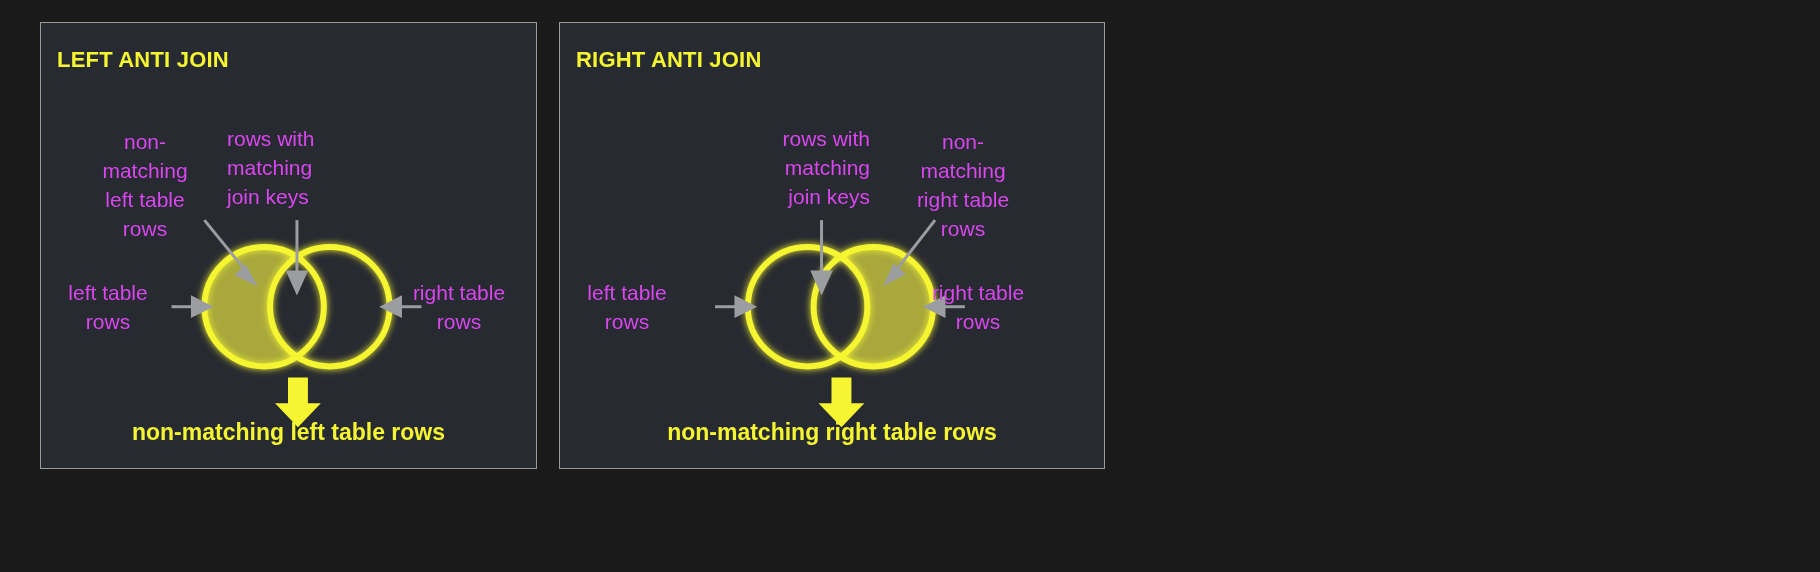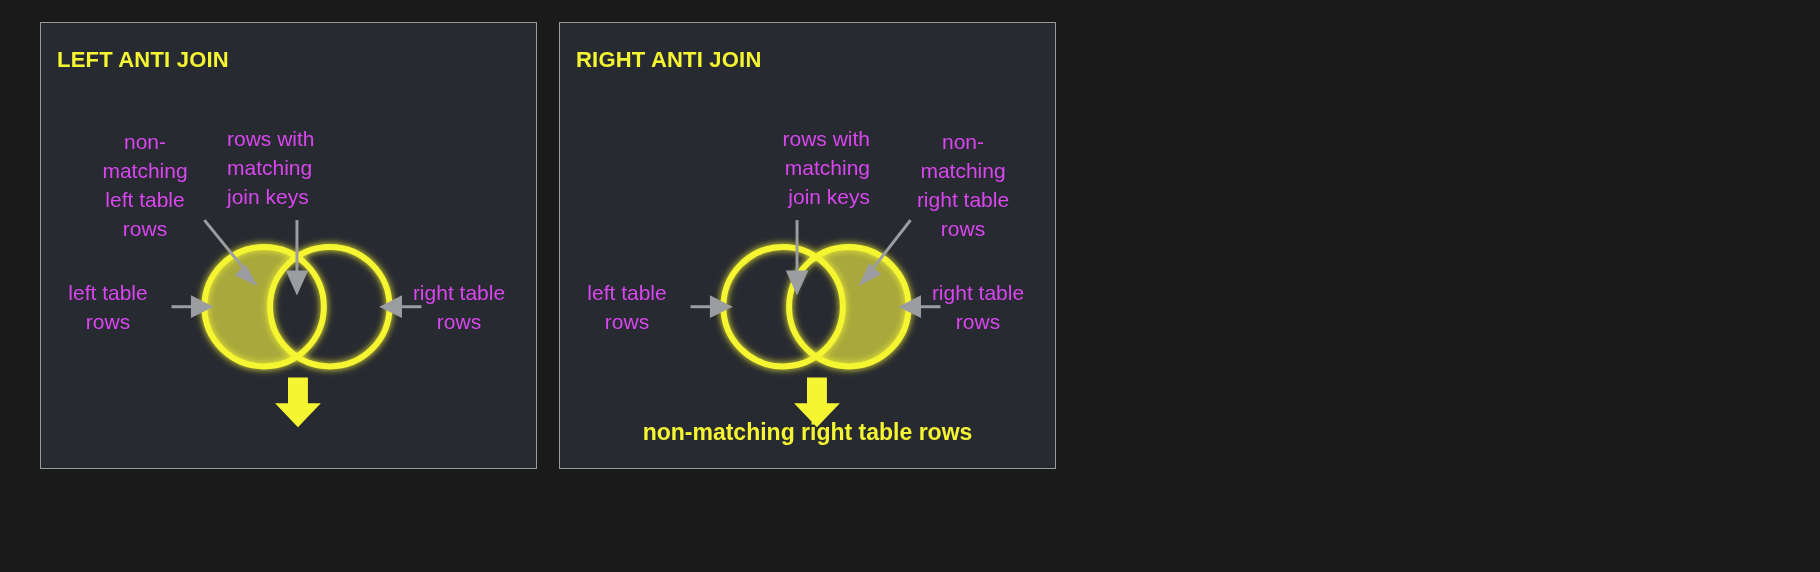--- a/index.html
+++ b/index.html
@@ -14,21 +14,21 @@
 
   .panel{
     position:absolute;
     top:22px;
     height:447px;
     background:#282a31;
     border:1px solid #9a9a9a;
     box-sizing:border-box;
   }
   #panel-left{ left:24px;  width:497px; }
-  #panel-right{ left:543px; width:497px; }
+  #panel-right{ left:543px; width:546px; }
 
   .panel-title{
     position:absolute;
     left:16px; top:24px;
     color:#f5f531;
     font-size:22px;
     font-weight:bold;
     letter-spacing:.2px;
     white-space:nowrap;
   }
@@ -132,20 +132,21 @@
     <div class="lbl lft" style="left:186px;top:101px;width:140px;">rows with
 matching
 join keys</div>
 
     <div class="lbl ctr" style="left:6px;top:255px;width:122px;">left table
 rows</div>
 
     <div class="lbl ctr" style="left:352px;top:255px;width:132px;">right table
 rows</div>
 
+    <div class="caption">non-matching left table rows</div>
   </div>
 
   <div class="panel" id="panel-right">
 
     <div class="panel-title">RIGHT ANTI JOIN</div>
 
     <div class="venn-wrap">
       <svg viewBox="0 0 497 447" xmlns="http://www.w3.org/2000/svg">
         <defs>
 

